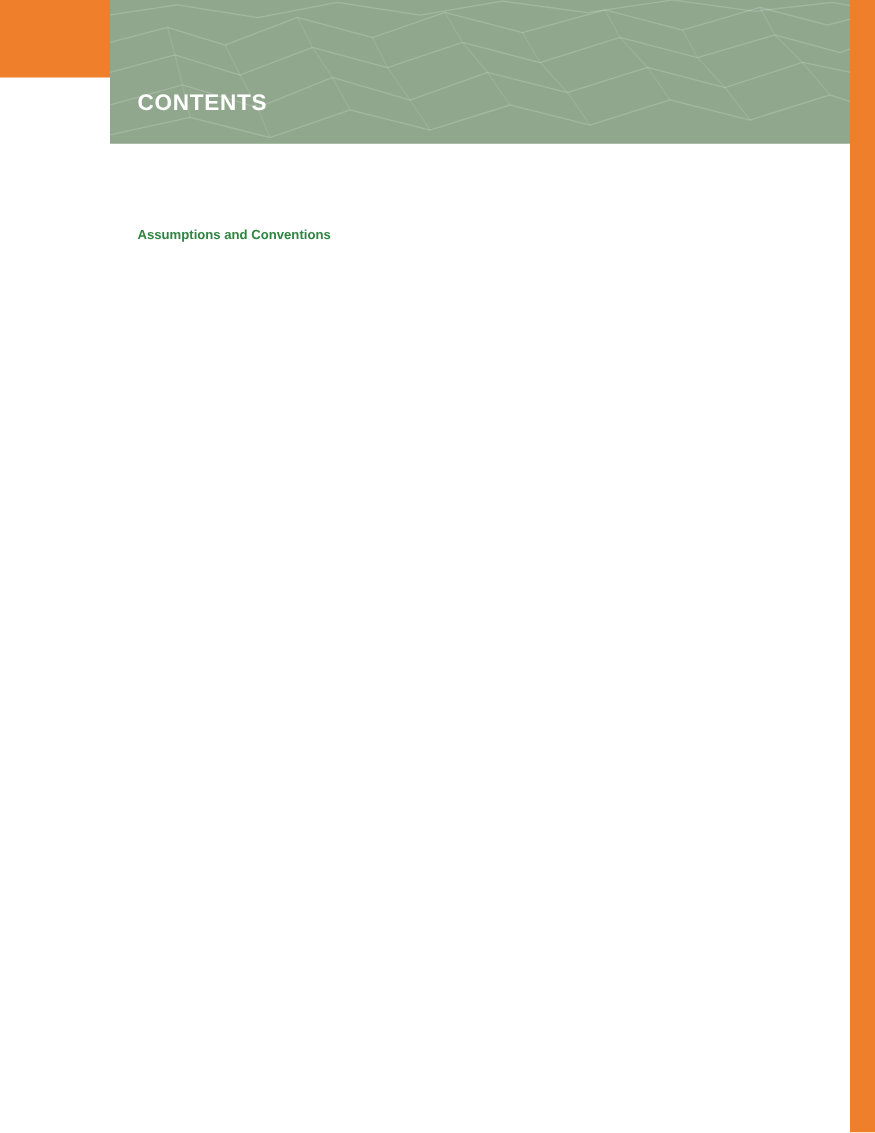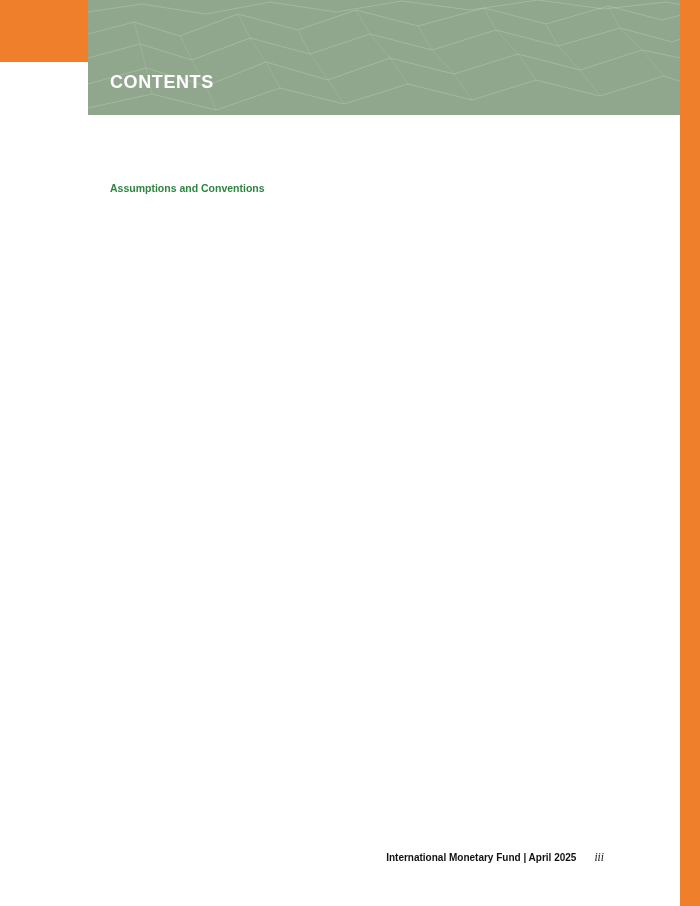--- a/index.html
+++ b/index.html
@@ -93,18 +93,14 @@
     <h1 class="band-title">CONTENTS</h1>
   </div>
 
   <main class="toc" id="toc">
       <div class="row front">
         <span class="label">Assumptions and Conventions</span>
         <span class="page">vi</span>
       </div>
     </main>
 
-  <div class="footer">
-    <span class="publisher">International Monetary Fund | April 2025</span>
-    <span class="folio">iii</span>
-  </div>
 
 </div>
 
 </body></html>

